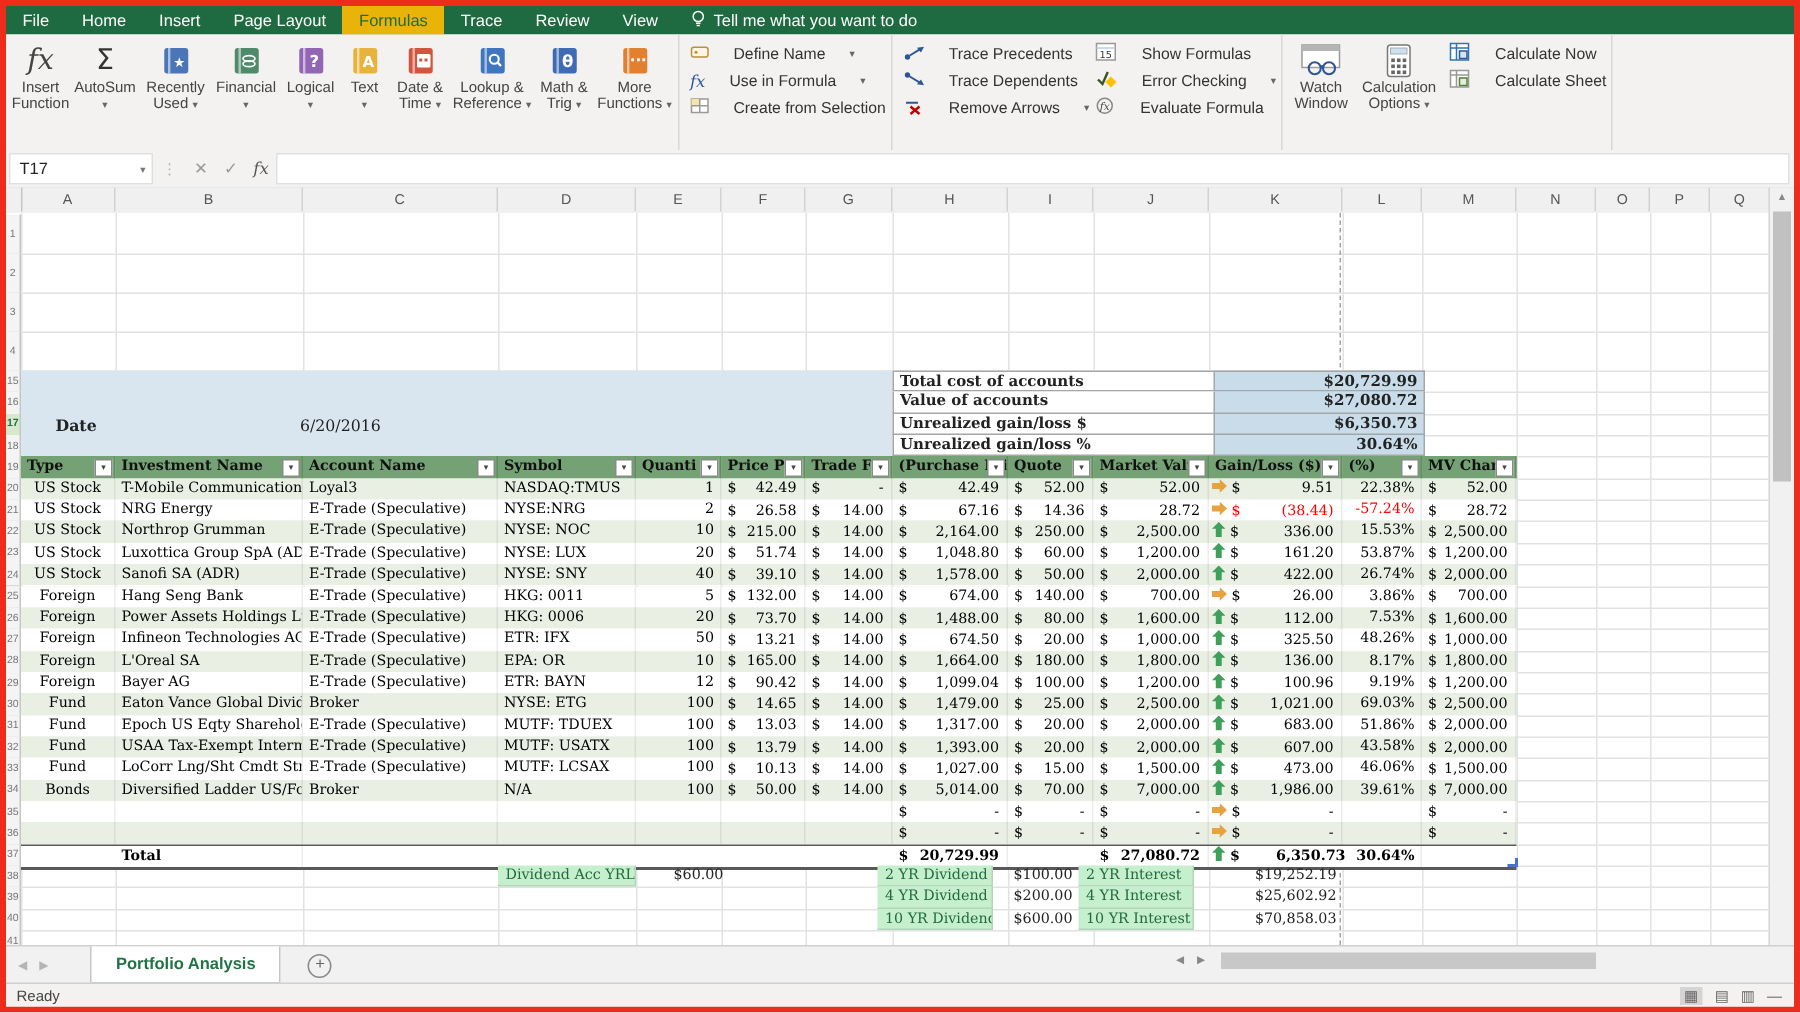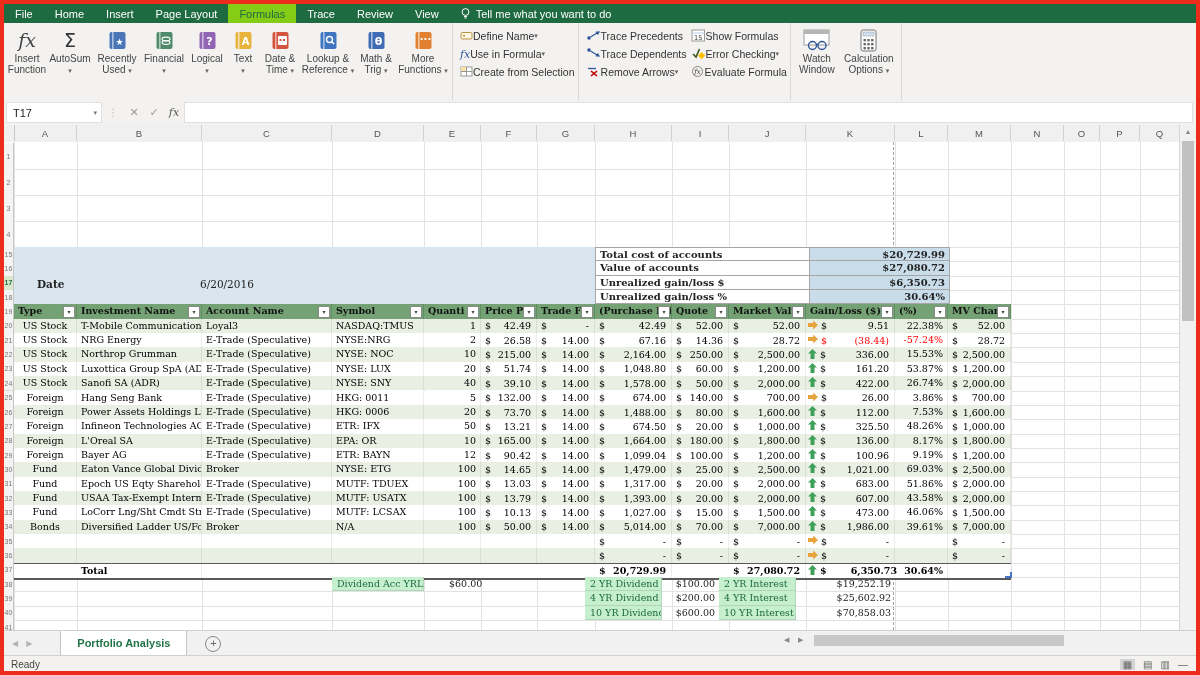--- a/index.html
+++ b/index.html
@@ -1,31 +1,31 @@
 <!DOCTYPE html>
 <html><head>
 <meta charset="utf-8">
 <style>
   html,body{margin:0;padding:0;background:#fff;}
   #app{position:relative;width:1200px;height:675px;box-sizing:border-box;border:4px solid #ee2c1c;
        background:#fff;font-family:"Liberation Sans",sans-serif;overflow:hidden;}
   
   .tabbar{position:absolute;left:0;top:0;right:0;height:19px;background:#1e6b41;display:flex;color:#fff;font-size:11px;}
   .tab{padding:0 11px;display:flex;align-items:center;white-space:nowrap;}
-  .tab.active{background:#84cc16;color:#1e6b41;}
+  .tab.active{background:#eab308;color:#1e6b41;}
   .tellme{display:flex;align-items:center;gap:5px;margin-left:10px;font-size:11px;text-align:center;}
   
   .ribbon{position:absolute;left:0;top:19px;right:0;height:77px;background:#f3f2f1;border-bottom:1px solid #d5d5d5;display:flex;}
   .rgroup{position:relative;height:100%;border-right:1px solid #d8d8d8;padding:1px 3px 13px 3px;display:flex;align-items:flex-start;}
   .rgroup-label{position:absolute;bottom:0px;left:0;right:0;text-align:center;font-size:9px;color:#6a6a6a;}
   .bigbtn{display:flex;flex-direction:column;align-items:center;padding-top:3px;height:60px;font-size:10px;color:#444;text-align:center;line-height:11px;}
   .bigbtn .ic{height:26px;display:flex;align-items:center;justify-content:center;}
   .caret{font-size:7px;color:#666;}
   .smallcol{display:flex;flex-direction:column;gap:4px;padding-top:5px;margin-left:4px;}
-  .smallbtn{display:flex;align-items:center;gap:0;font-size:10.5px;color:#333;height:14px;white-space:nowrap;}
+  .smallbtn{display:flex;align-items:center;gap:16px;font-size:10.5px;color:#333;height:14px;white-space:nowrap;}
   .fxbig{font-family:"DejaVu Serif",serif;font-style:italic;font-size:19px;color:#444;}
   .fxs{font-family:"DejaVu Serif",serif;font-style:italic;font-size:11px;color:#2b579a;}
   .sigma{font-size:19px;color:#333;font-family:"DejaVu Sans",sans-serif;}
   
   .fbar{position:absolute;top:96px;left:0;right:0;height:25px;background:#f3f2f1;border-bottom:1px solid #d0d0d0;display:flex;align-items:center;}
   .namebox{width:88px;height:19px;background:#fff;border:1px solid #e0e0e0;margin-left:2px;display:flex;align-items:center;font-size:11px;color:#222;padding-left:6px;position:relative;}
   .namebox .nb-caret{position:absolute;right:4px;font-size:7px;color:#777;}
   .fdots{color:#b5b5b5;font-size:10px;margin:0 6px;}
   .fbtn{width:20px;text-align:center;color:#9a9a9a;font-size:11px;}
   .finput{flex:1;height:19px;background:#fff;border:1px solid #e0e0e0;margin-right:3px;}
@@ -309,20 +309,40 @@
                 <rect x="8.3" y="14" width="2.4" height="2.4"></rect>
                 <rect x="12.1" y="14" width="2.4" height="2.4"></rect>
                 <rect x="4.5" y="18" width="2.4" height="2.4"></rect>
                 <rect x="8.3" y="18" width="2.4" height="2.4"></rect>
                 <rect x="12.1" y="18" width="2.4" height="2.4"></rect>
               </g>
             </svg>
           </div>
           <div>Calculation</div>
           <div>Options <span class="caret">▾</span></div>
+        </div>
+        <div class="smallcol">
+          <div class="smallbtn">
+            <div><svg width="15" height="13">
+                <rect x="1" y="1" width="12" height="11" fill="#fff" stroke="#2e75b6"></rect>
+                <line x1="1" y1="4" x2="13" y2="4" stroke="#2e75b6"></line>
+                <line x1="5" y1="1" x2="5" y2="12" stroke="#2e75b6"></line>
+                <rect x="7" y="6" width="5" height="5" fill="#d9e2f3" stroke="#2f5597"></rect>
+              </svg></div>
+            <div>Calculate Now</div>
+          </div>
+          <div class="smallbtn">
+            <div><svg width="15" height="13">
+                <rect x="1" y="1" width="12" height="11" fill="#fff" stroke="#999"></rect>
+                <line x1="1" y1="4" x2="13" y2="4" stroke="#999"></line>
+                <line x1="5" y1="1" x2="5" y2="12" stroke="#999"></line>
+                <rect x="7" y="6" width="5" height="5" fill="#e2efda" stroke="#538135"></rect>
+              </svg></div>
+            <div>Calculate Sheet</div>
+          </div>
         </div>
         <div class="rgroup-label">Calculation</div>
       </div>
     </div>
 
   <div class="fbar">
     <div class="namebox">
       <span>T17</span>
       <span class="nb-caret">▾</span>
     </div>

